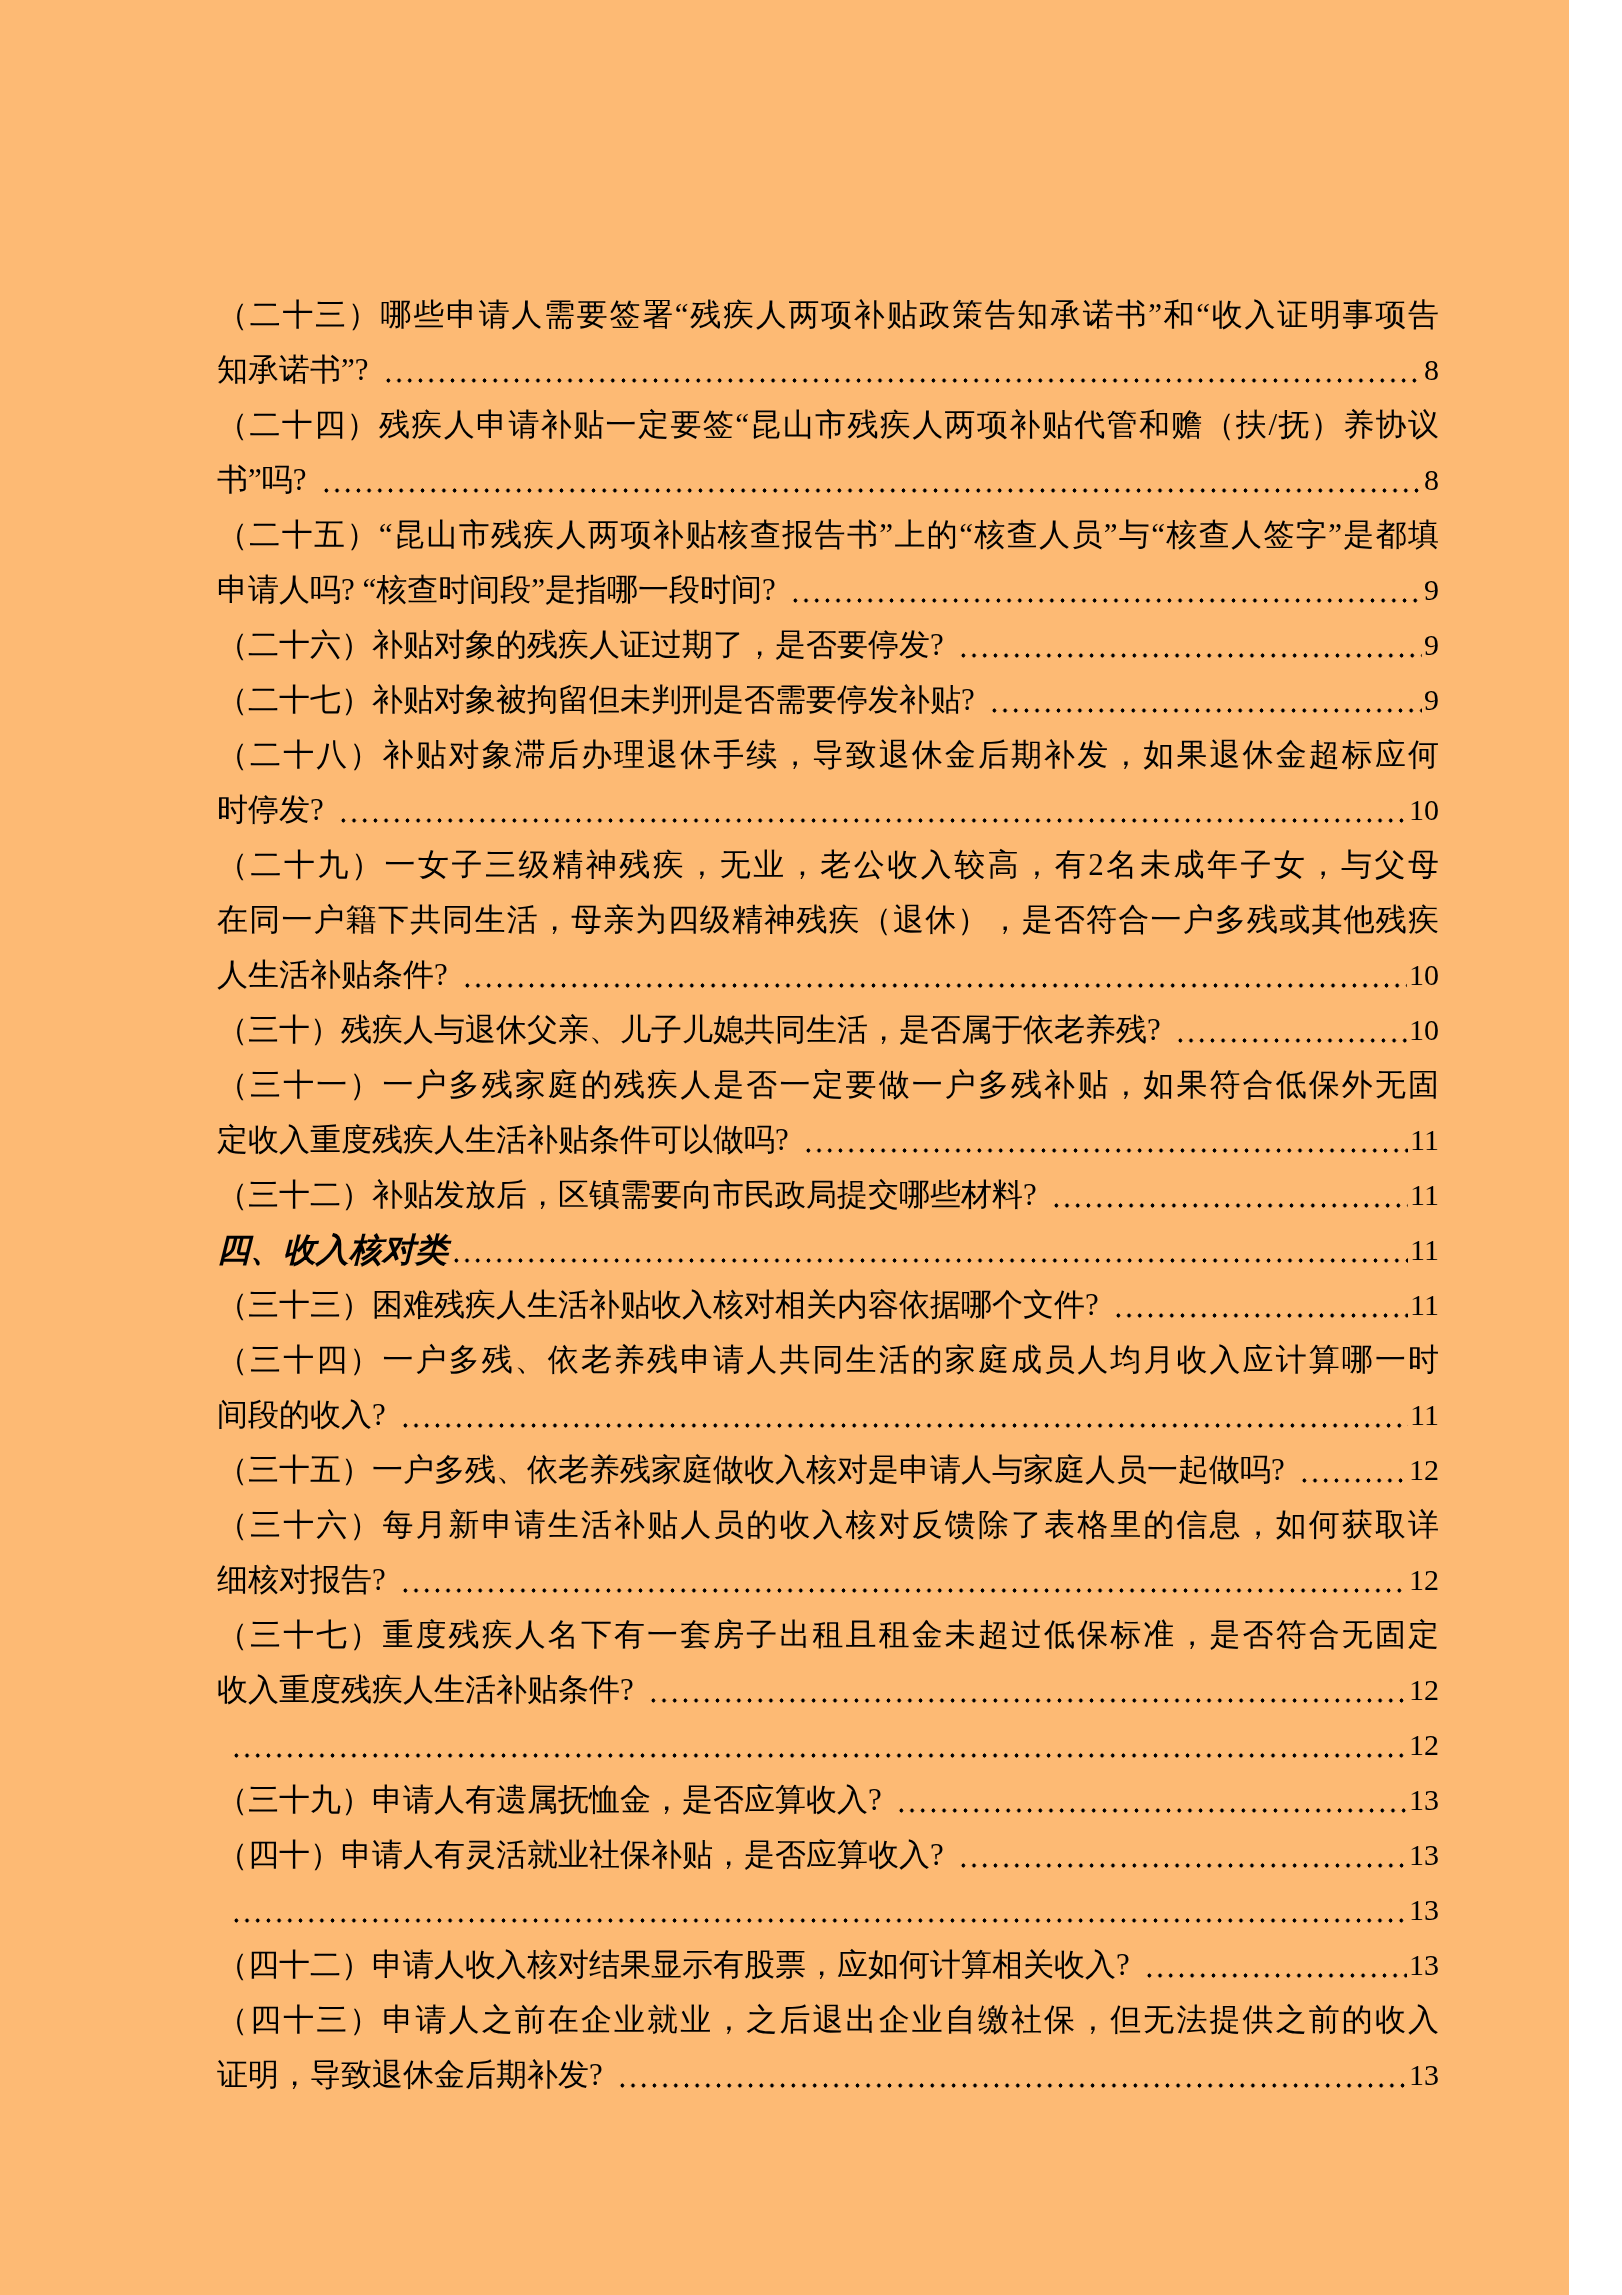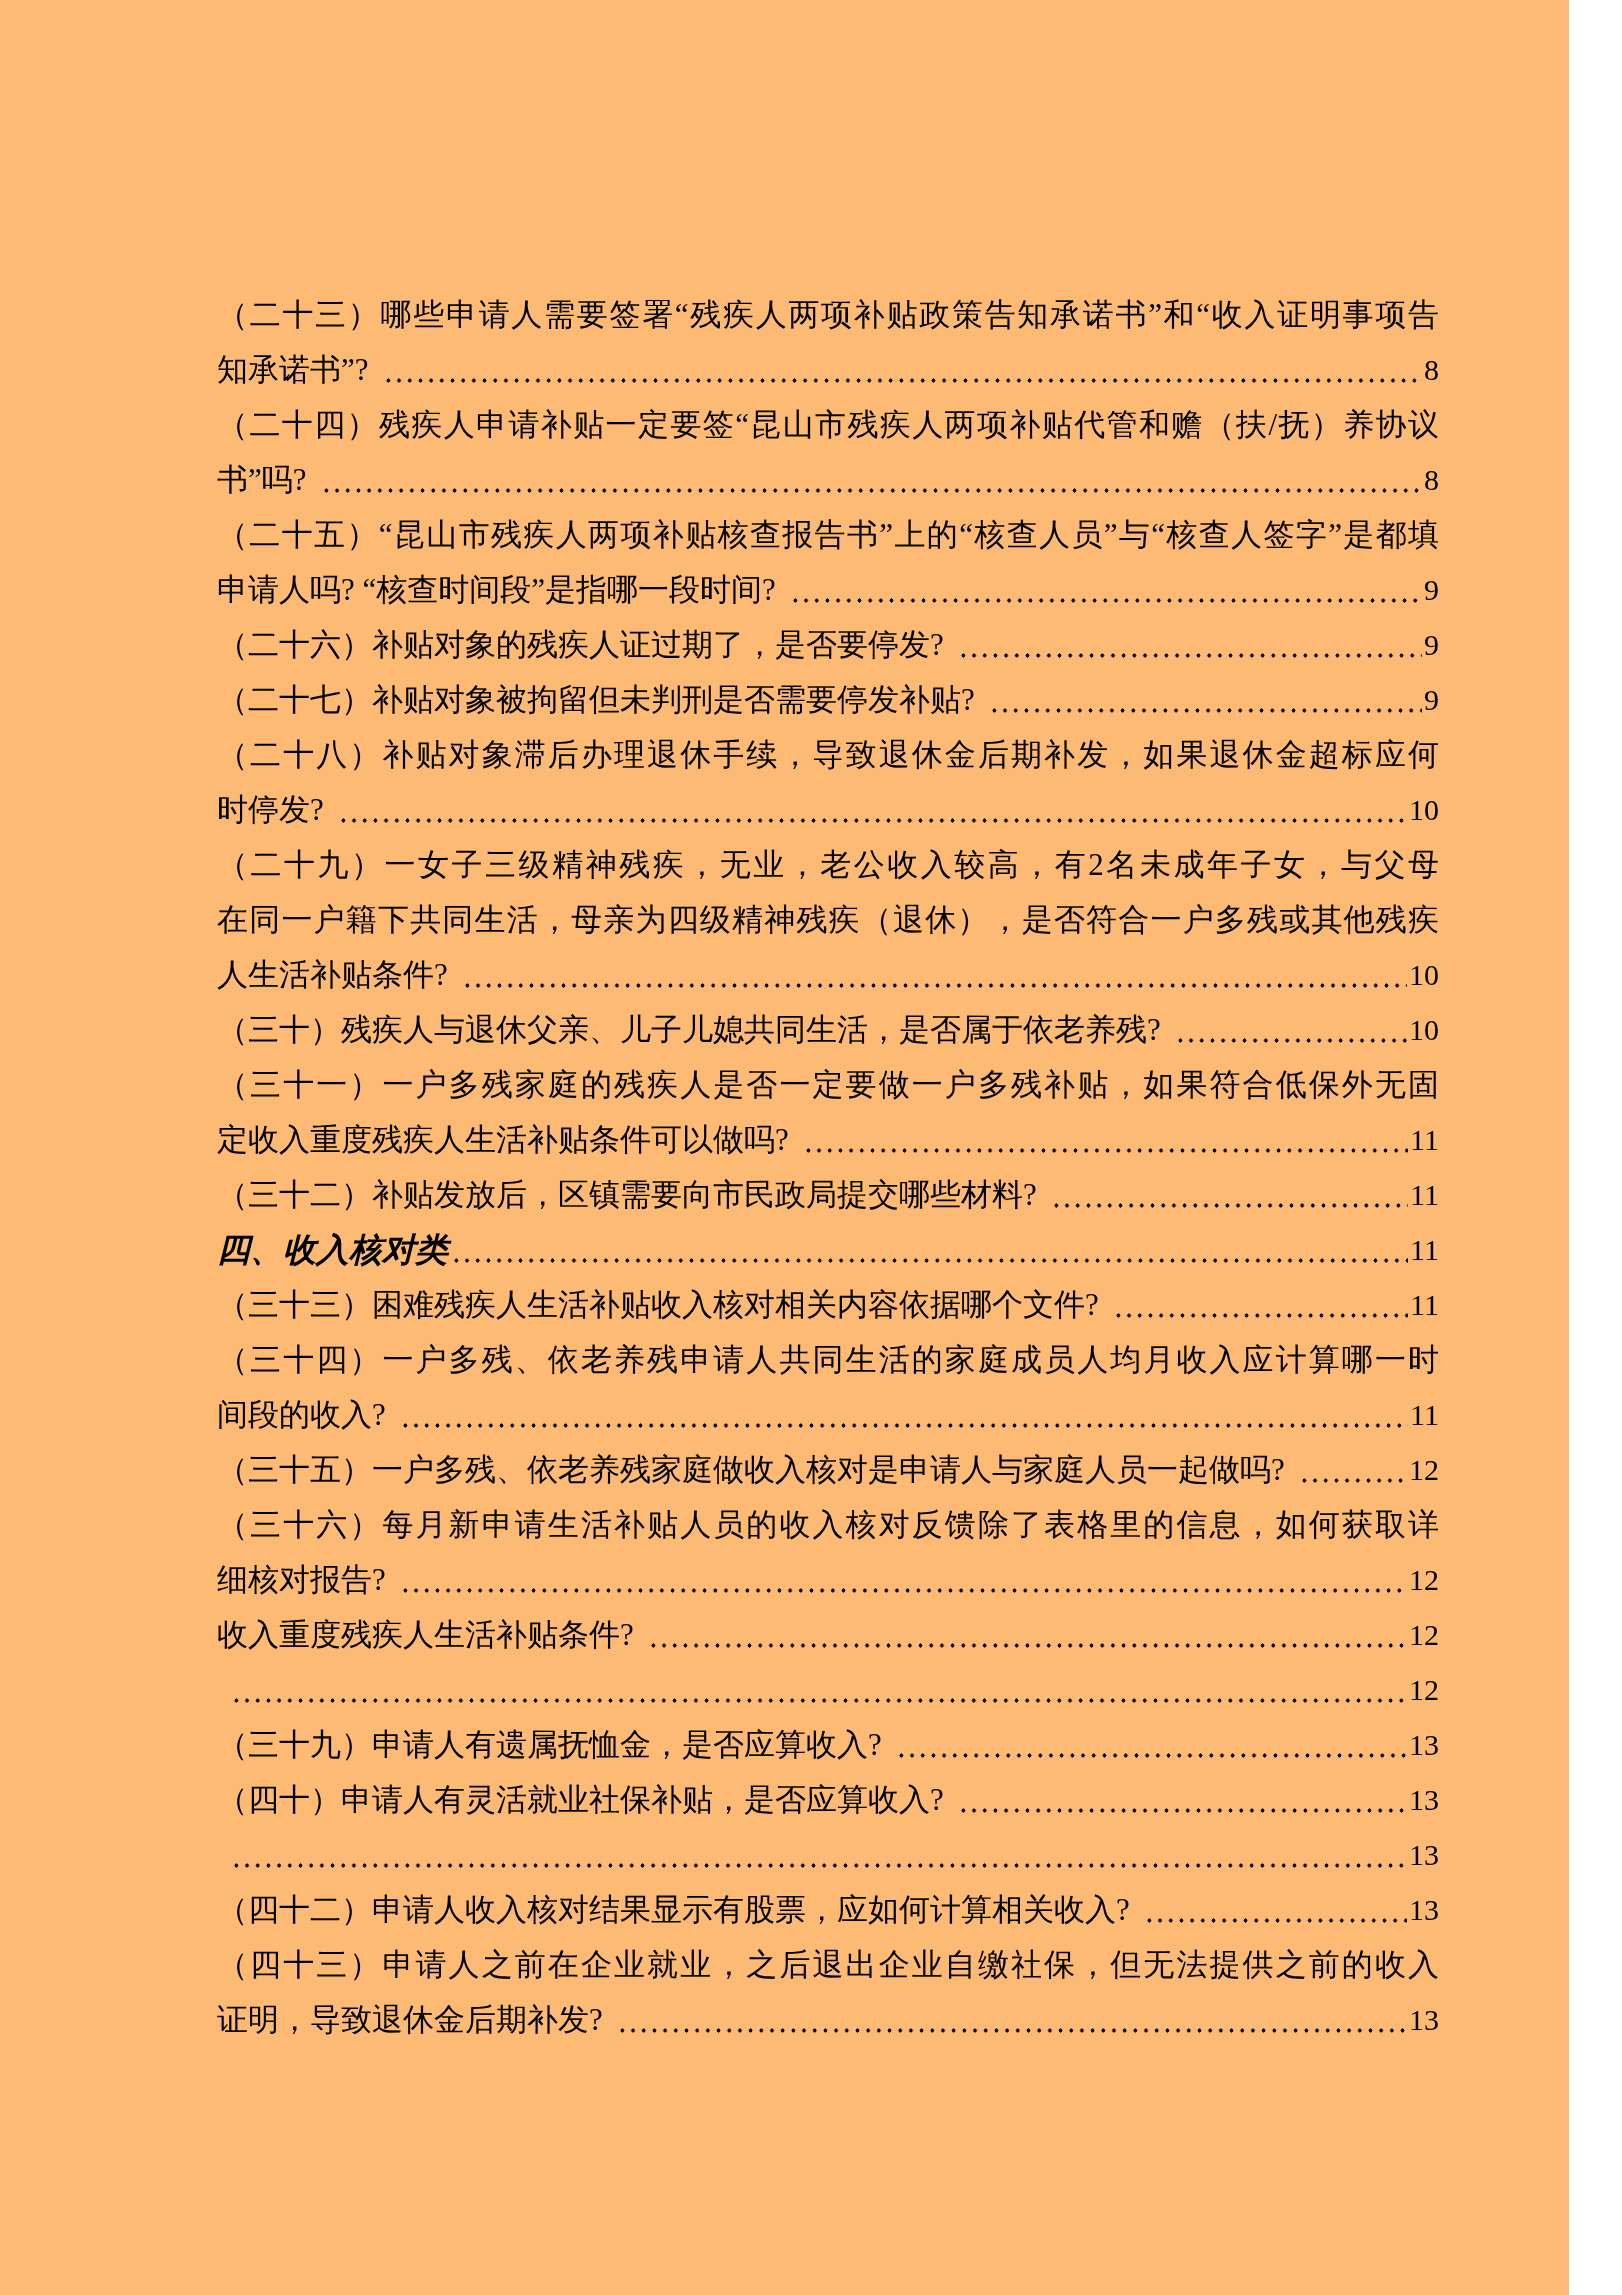--- a/index.html
+++ b/index.html
@@ -185,20 +185,21 @@
       </div>
       <div class="toc-entry">
         <div class="toc-line fill"><span class="line-text">（三十六）每月新申请生活补贴人员的收入核对反馈除了表格里的信息，如何获取详</span></div>
         <div class="toc-line last">
           <span class="line-text">细核对报告?</span>
           <span class="leader"></span>
           <span class="pagenum">12</span>
         </div>
       </div>
       <div class="toc-entry">
+        <div class="toc-line fill"><span class="line-text">（三十七）重度残疾人名下有一套房子出租且租金未超过低保标准，是否符合无固定</span></div>
         <div class="toc-line last">
           <span class="line-text">收入重度残疾人生活补贴条件?</span>
           <span class="leader"></span>
           <span class="pagenum">12</span>
         </div>
       </div>
       <div class="toc-entry">
         <div class="toc-line last">
           <span class="leader"></span>
           <span class="pagenum">12</span>

